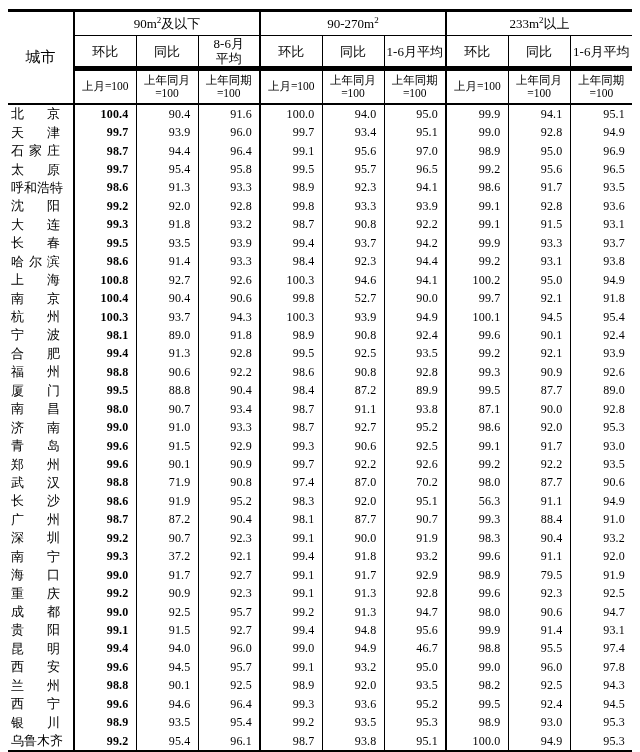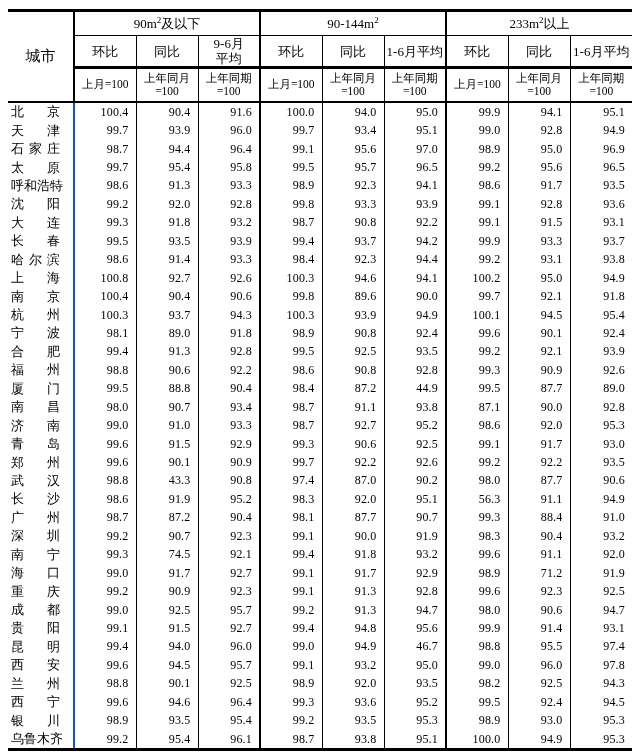--- a/index.html
+++ b/index.html
@@ -34,37 +34,37 @@
 
   
   thead th { font-size: 13px; line-height: 15px; text-align: center; }
   tr.hr1 th.grp { height: 23px; border-bottom: 1px solid #000; border-left: 1px solid #000; }
   tr.hr1 th.grp.gs { border-left: 2px solid #000; }
   th.city-h {
     border-right: 2px solid #000;
     border-bottom: 2px solid #000;
     font-size: 15px;
   }
-  tr.hr2 th { height: 30px; border-left: 1px solid #000; border-bottom: 3px solid #000000; }
+  tr.hr2 th { height: 30px; border-left: 1px solid #000; border-bottom: 5px solid #000000; }
   tr.hr3 th { height: 32px; border-left: 1px solid #000; border-bottom: 2px solid #000; font-size: 11.5px; line-height: 13.5px; }
   tr.hr2 th.gs, tr.hr3 th.gs { border-left: 2px solid #000; }
   .ln { display: block; }
   .ln:empty { display: none; }
   sup { font-size: 9px; line-height: 0; }
 
   
   tbody td { height: 18.45px; }
   tbody td.num {
     font-size: 12px;
     text-align: right;
     padding-right: 7px;
     border-left: 1px solid #000;
     letter-spacing: 0.2px;
   }
-  tbody td.num.c0 { border-left: 2px solid #1d4ed8; }
+  tbody td.num.c0 { border-left: 2px solid #000000; font-weight: bold; }
   tbody td.num.gs { border-left: 2px solid #000; }
   tbody td.city { font-size: 13px; }
   .cityflex {
     display: flex;
     justify-content: space-between;
     padding: 0 13px 0 3px;
   }
   .cityflex span { display: inline-block; }
 </style>
 </head>
@@ -81,32 +81,32 @@
         <col class="data-col">
         <col class="data-col">
       <col class="data-col">
         <col class="data-col">
         <col class="data-col">
     </colgroup>
     <thead>
       <tr class="hr1">
         <th class="city-h" rowspan="3">城市</th>
         <th class="grp" colspan="3"><span>90m</span><sup>2</sup><span>及以下</span></th>
-        <th class="grp gs" colspan="3"><span>90-144m</span><sup>2</sup><span></span></th>
+        <th class="grp gs" colspan="3"><span>90-270m</span><sup>2</sup><span></span></th>
         <th class="grp gs" colspan="3"><span>233m</span><sup>2</sup><span>以上</span></th>
       </tr>
       <tr class="hr2">
         <th class="gs">
             <span class="ln">环比</span>
           </th>
         <th>
             <span class="ln">同比</span>
           </th>
         <th>
-            <span class="ln">9-6月</span>
+            <span class="ln">8-6月</span>
             <span class="ln">平均</span>
           </th>
         <th class="gs">
             <span class="ln">环比</span>
           </th>
         <th>
             <span class="ln">同比</span>
           </th>
         <th>
             <span class="ln">1-6月平均</span>
@@ -336,21 +336,21 @@
           <td class="city">
             <div class="cityflex">
               <span>南</span>
               <span>京</span>
             </div>
           </td>
           <td class="num c0">100.4</td>
           <td class="num">90.4</td>
           <td class="num">90.6</td>
           <td class="num gs">99.8</td>
-          <td class="num">89.6</td>
+          <td class="num">52.7</td>
           <td class="num">90.0</td>
           <td class="num gs">99.7</td>
           <td class="num">92.1</td>
           <td class="num">91.8</td>
         </tr>
         <tr>
           <td class="city">
             <div class="cityflex">
               <span>杭</span>
               <span>州</span>
@@ -422,21 +422,21 @@
             <div class="cityflex">
               <span>厦</span>
               <span>门</span>
             </div>
           </td>
           <td class="num c0">99.5</td>
           <td class="num">88.8</td>
           <td class="num">90.4</td>
           <td class="num gs">98.4</td>
           <td class="num">87.2</td>
-          <td class="num">44.9</td>
+          <td class="num">89.9</td>
           <td class="num gs">99.5</td>
           <td class="num">87.7</td>
           <td class="num">89.0</td>
         </tr>
         <tr>
           <td class="city">
             <div class="cityflex">
               <span>南</span>
               <span>昌</span>
             </div>
@@ -503,25 +503,25 @@
           <td class="num">93.5</td>
         </tr>
         <tr>
           <td class="city">
             <div class="cityflex">
               <span>武</span>
               <span>汉</span>
             </div>
           </td>
           <td class="num c0">98.8</td>
-          <td class="num">43.3</td>
+          <td class="num">71.9</td>
           <td class="num">90.8</td>
           <td class="num gs">97.4</td>
           <td class="num">87.0</td>
-          <td class="num">90.2</td>
+          <td class="num">70.2</td>
           <td class="num gs">98.0</td>
           <td class="num">87.7</td>
           <td class="num">90.6</td>
         </tr>
         <tr>
           <td class="city">
             <div class="cityflex">
               <span>长</span>
               <span>沙</span>
             </div>
@@ -571,21 +571,21 @@
           <td class="num">93.2</td>
         </tr>
         <tr>
           <td class="city">
             <div class="cityflex">
               <span>南</span>
               <span>宁</span>
             </div>
           </td>
           <td class="num c0">99.3</td>
-          <td class="num">74.5</td>
+          <td class="num">37.2</td>
           <td class="num">92.1</td>
           <td class="num gs">99.4</td>
           <td class="num">91.8</td>
           <td class="num">93.2</td>
           <td class="num gs">99.6</td>
           <td class="num">91.1</td>
           <td class="num">92.0</td>
         </tr>
         <tr>
           <td class="city">
@@ -594,21 +594,21 @@
               <span>口</span>
             </div>
           </td>
           <td class="num c0">99.0</td>
           <td class="num">91.7</td>
           <td class="num">92.7</td>
           <td class="num gs">99.1</td>
           <td class="num">91.7</td>
           <td class="num">92.9</td>
           <td class="num gs">98.9</td>
-          <td class="num">71.2</td>
+          <td class="num">79.5</td>
           <td class="num">91.9</td>
         </tr>
         <tr>
           <td class="city">
             <div class="cityflex">
               <span>重</span>
               <span>庆</span>
             </div>
           </td>
           <td class="num c0">99.2</td>

